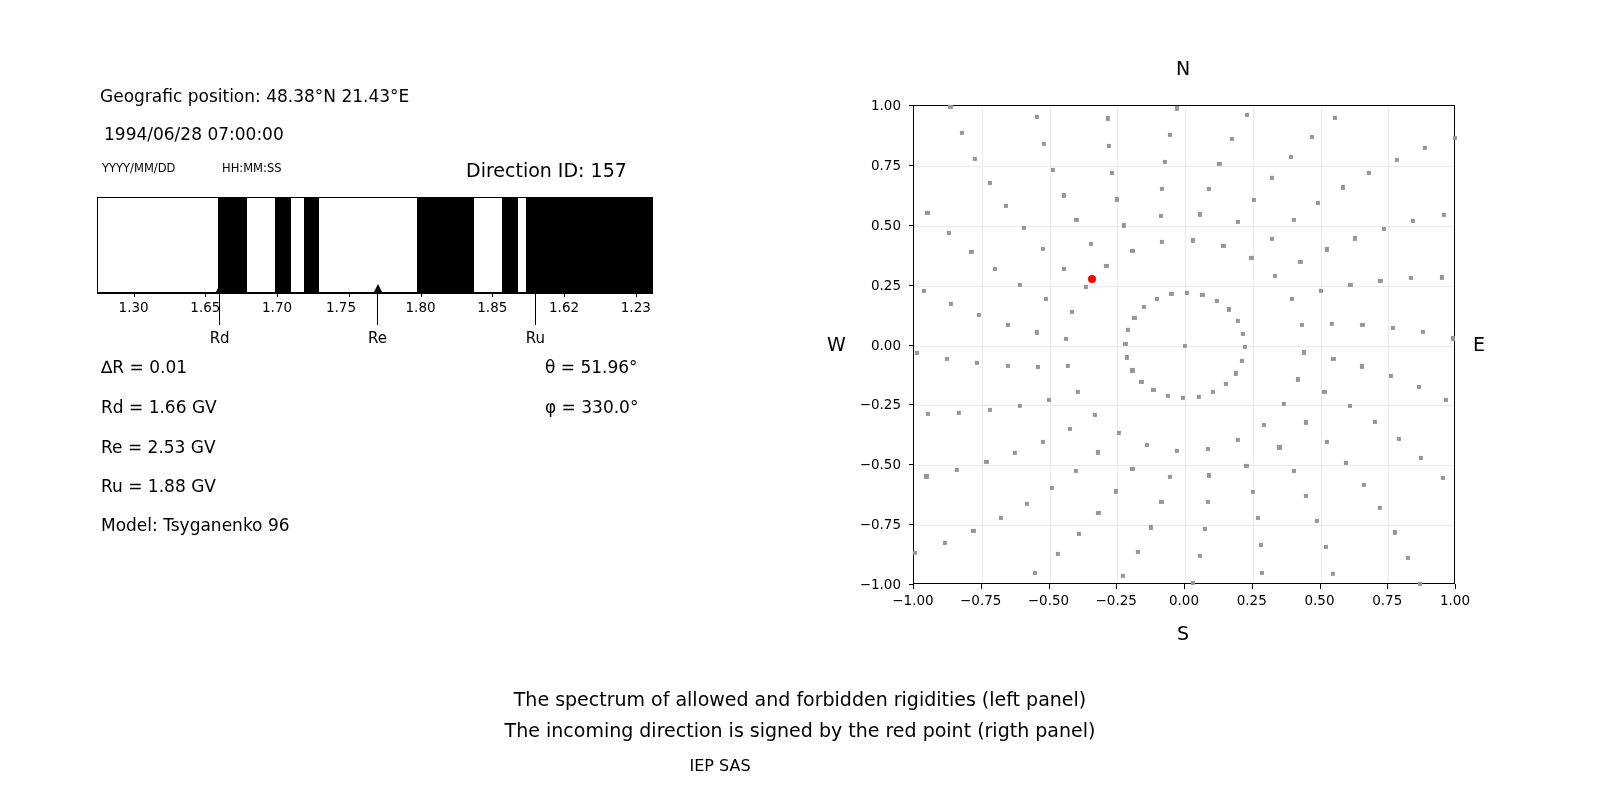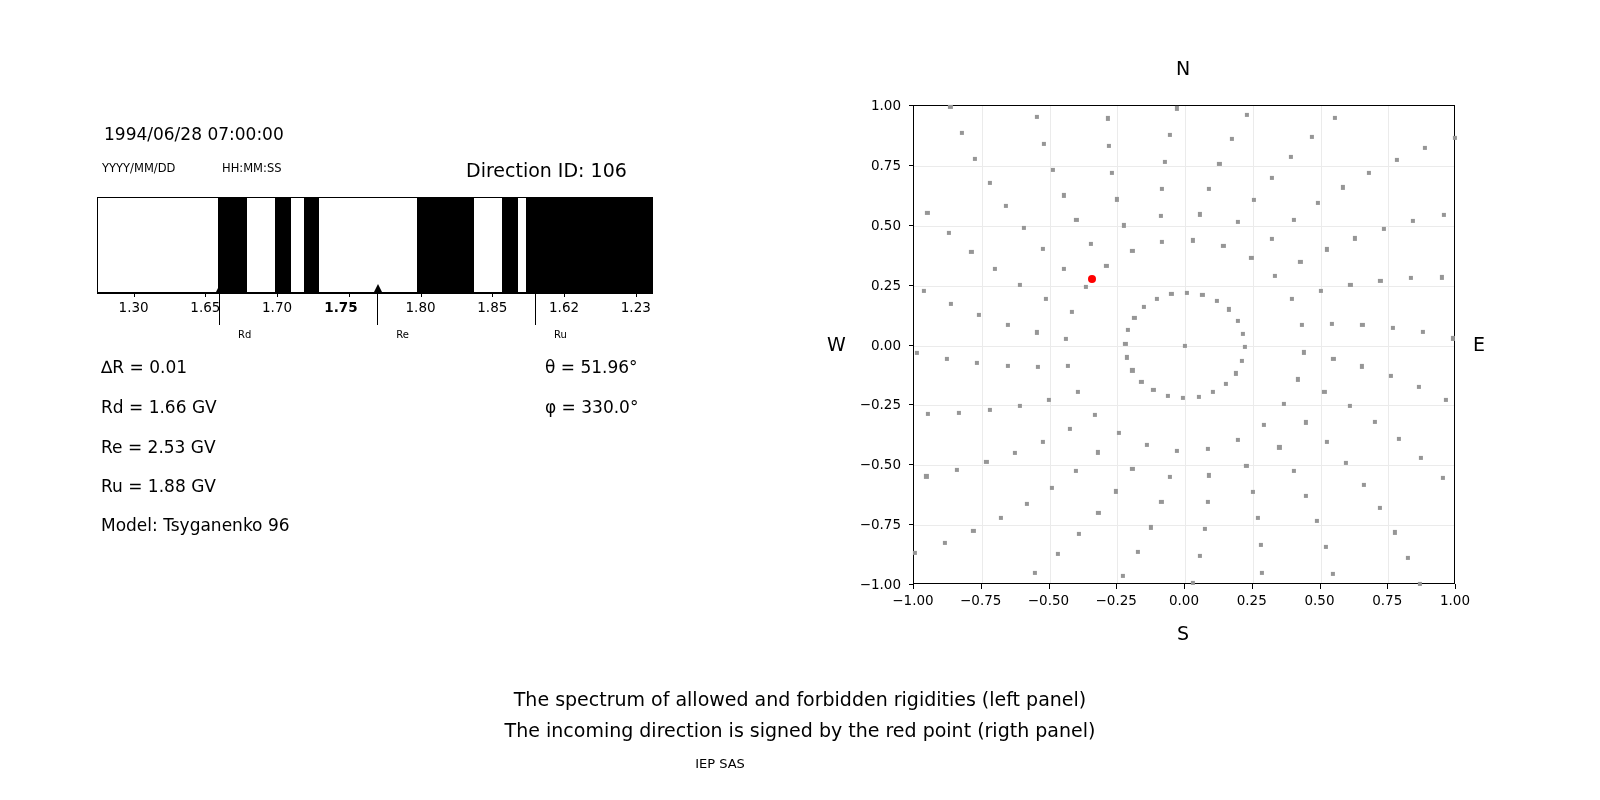--- a/index.html
+++ b/index.html
@@ -72,24 +72,23 @@
   .marker-head {
     position: absolute;
     width: 0; height: 0;
     border-left: 4.5px solid transparent;
     border-right: 4.5px solid transparent;
     border-bottom: 8px solid #000;
     transform: translateX(-50%);
   }
   .marker-label {
     position: absolute;
-    font-size: 10px;
+    font-size: 15px;
     transform: translateX(-50%);
     white-space: nowrap;
-    margin-left: 25px;
   }
 
   
   .param {
     font-size: 17px;
     white-space: nowrap;
   }
   .param-left  { left: 101px; }
   .param-right { left: 545px; }
 
@@ -138,56 +137,57 @@
   
   .footer-line {
     position: absolute;
     width: 1600px; left: 0;
     text-align: center;
     font-size: 19px;
     white-space: nowrap;
   }
   #credit {
     position: absolute; width: 1440px; left: 0; top: 756px;
-    text-align: center; font-size: 13px;
+    text-align: center; font-size: 16px;
   }
 </style>
 </head>
 <body>
 
 <div class="abs" id="left-panel">
 
+  <div class="abs info-line" id="geo-position">Geografic position: 48.38°N 21.43°E</div>
 
   <div class="abs info-line" id="datetime">1994/06/28 07:00:00</div>
 
   <div class="abs" id="fmt-date">YYYY/MM/DD</div>
 
   <div class="abs" id="fmt-time">HH:MM:SS</div>
 
-  <div class="abs" id="direction-id">Direction ID: 106</div>
+  <div class="abs" id="direction-id">Direction ID: 157</div>
 
   <div class="abs" id="spectrum-wrap">
       <div class="band" style="left: 119.953px; width: 29.1272px;"></div>
       <div class="band" style="left: 176.629px; width: 16.3572px;"></div>
       <div class="band" style="left: 205.612px; width: 15.0658px;"></div>
       <div class="band" style="left: 318.821px; width: 57.6805px;"></div>
       <div class="band" style="left: 403.62px; width: 16.0702px;"></div>
       <div class="band" style="left: 428.156px; width: 127.844px;"></div>
     </div>
 
   <div class="abs" id="spectrum-axis">
     <div class="axis-line"></div>
   <div class="tick" style="left: 36.5884px;"></div>
       <div class="tick-label" style="left: 36.5884px;">1.30</div>
       <div class="tick" style="left: 108.33px;"></div>
       <div class="tick-label" style="left: 108.33px;">1.65</div>
       <div class="tick" style="left: 180.072px;"></div>
       <div class="tick-label" style="left: 180.072px;">1.70</div>
       <div class="tick" style="left: 251.814px;"></div>
-      <div class="tick-label" style="left: 244px; font-weight: bold;">1.75</div>
+      <div class="tick-label" style="left: 244px;">1.75</div>
       <div class="tick" style="left: 323.556px;"></div>
       <div class="tick-label" style="left: 323.556px;">1.80</div>
       <div class="tick" style="left: 395.298px;"></div>
       <div class="tick-label" style="left: 395.298px;">1.85</div>
       <div class="tick" style="left: 467.04px;"></div>
       <div class="tick-label" style="left: 467.04px;">1.62</div>
       <div class="tick" style="left: 538.782px;"></div>
       <div class="tick-label" style="left: 538.782px;">1.23</div>
       <div class="marker-arrow" style="left: 122.029px; top: -2px; height: 34px;"></div>
       <div class="marker-head" style="left: 122.679px; top: -9px;"></div>

